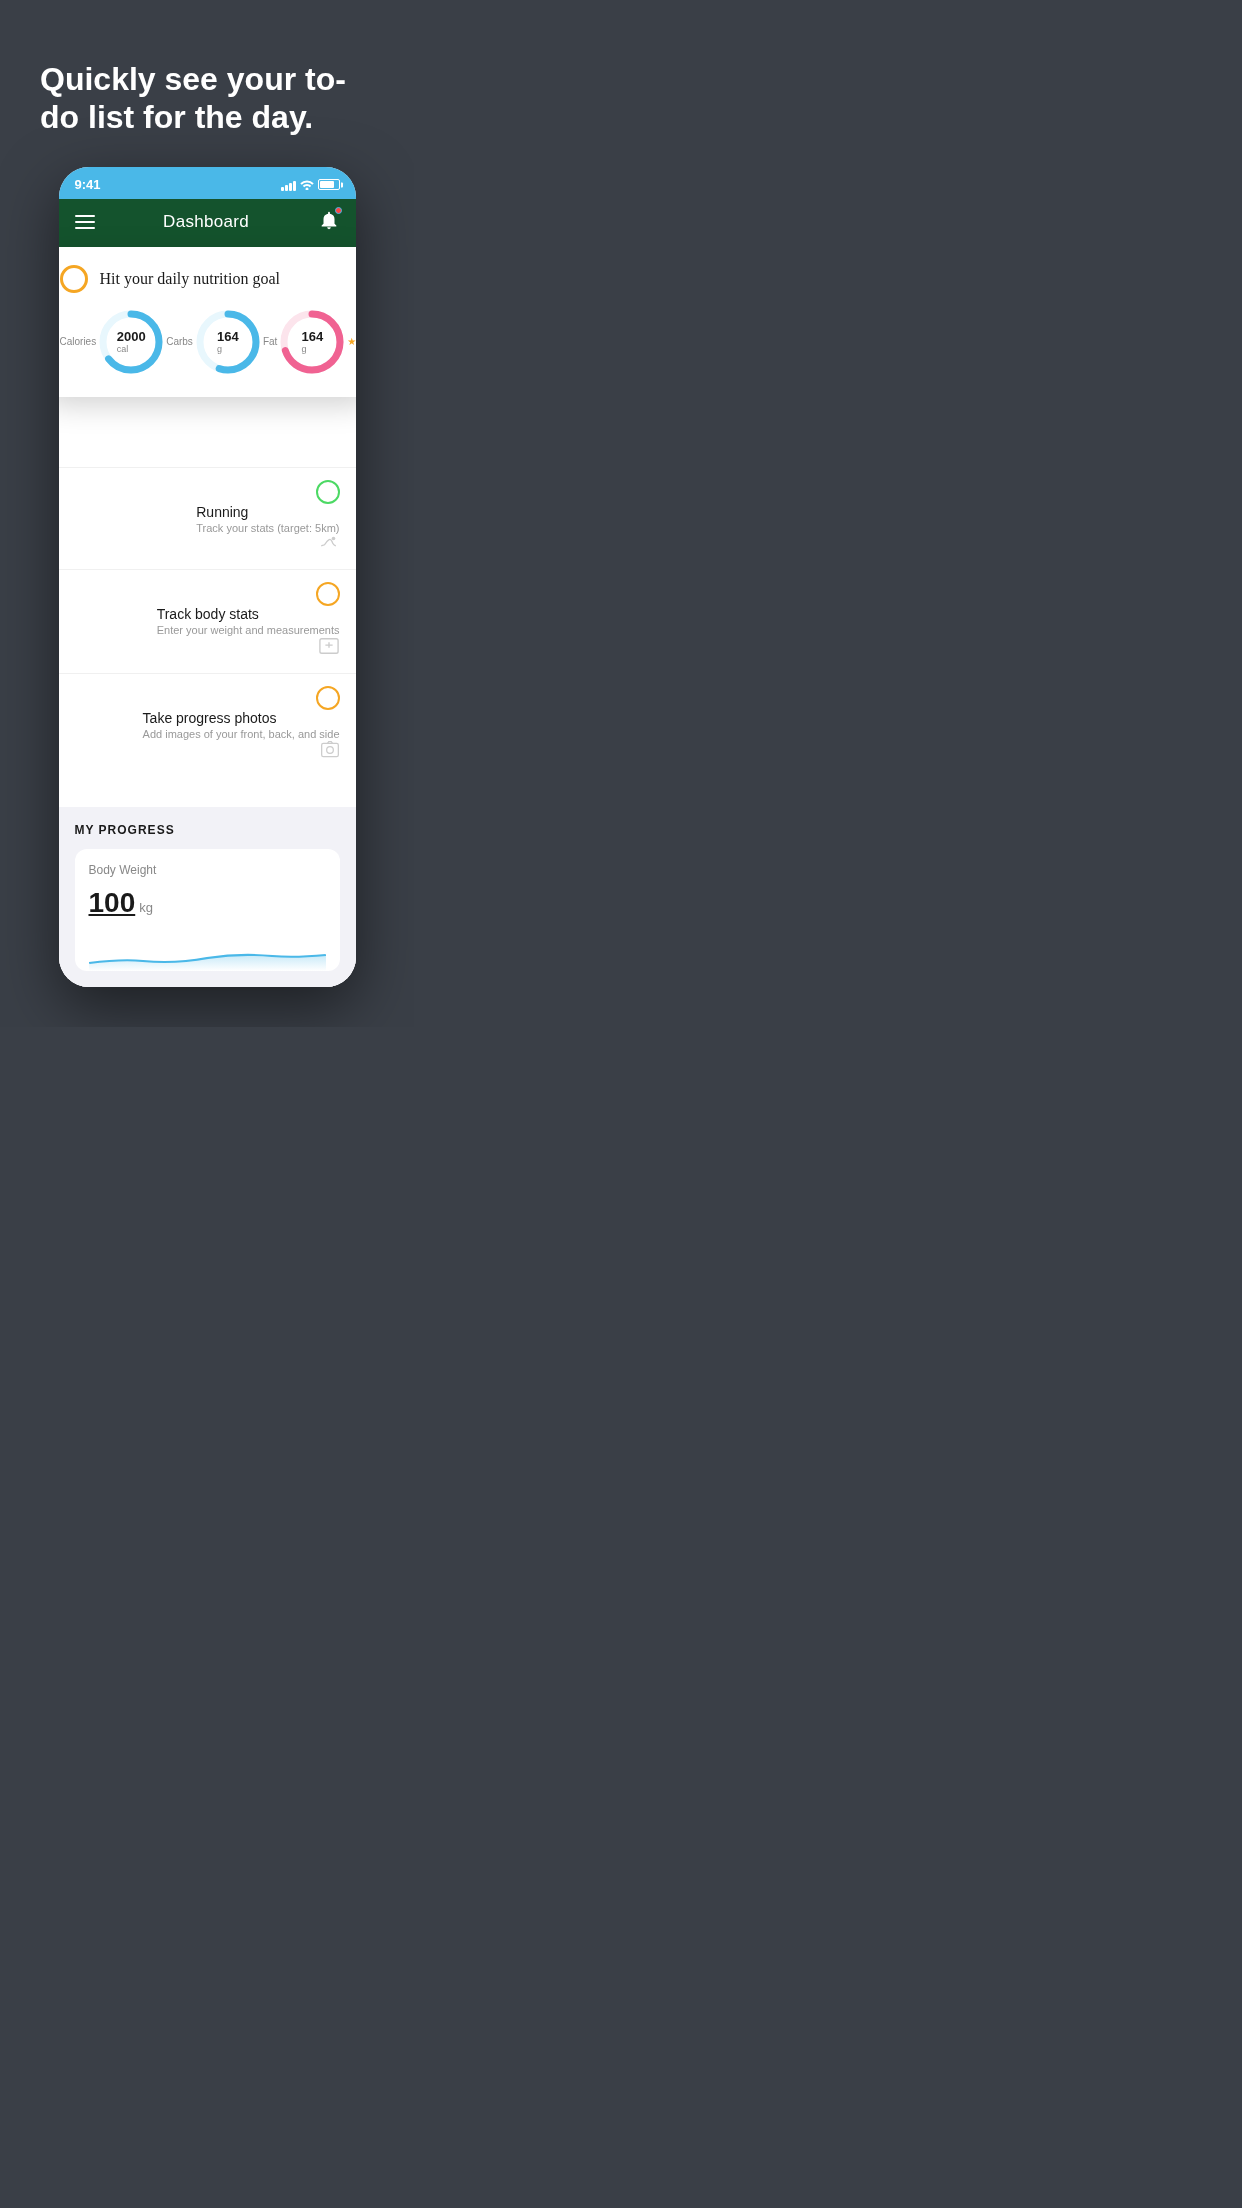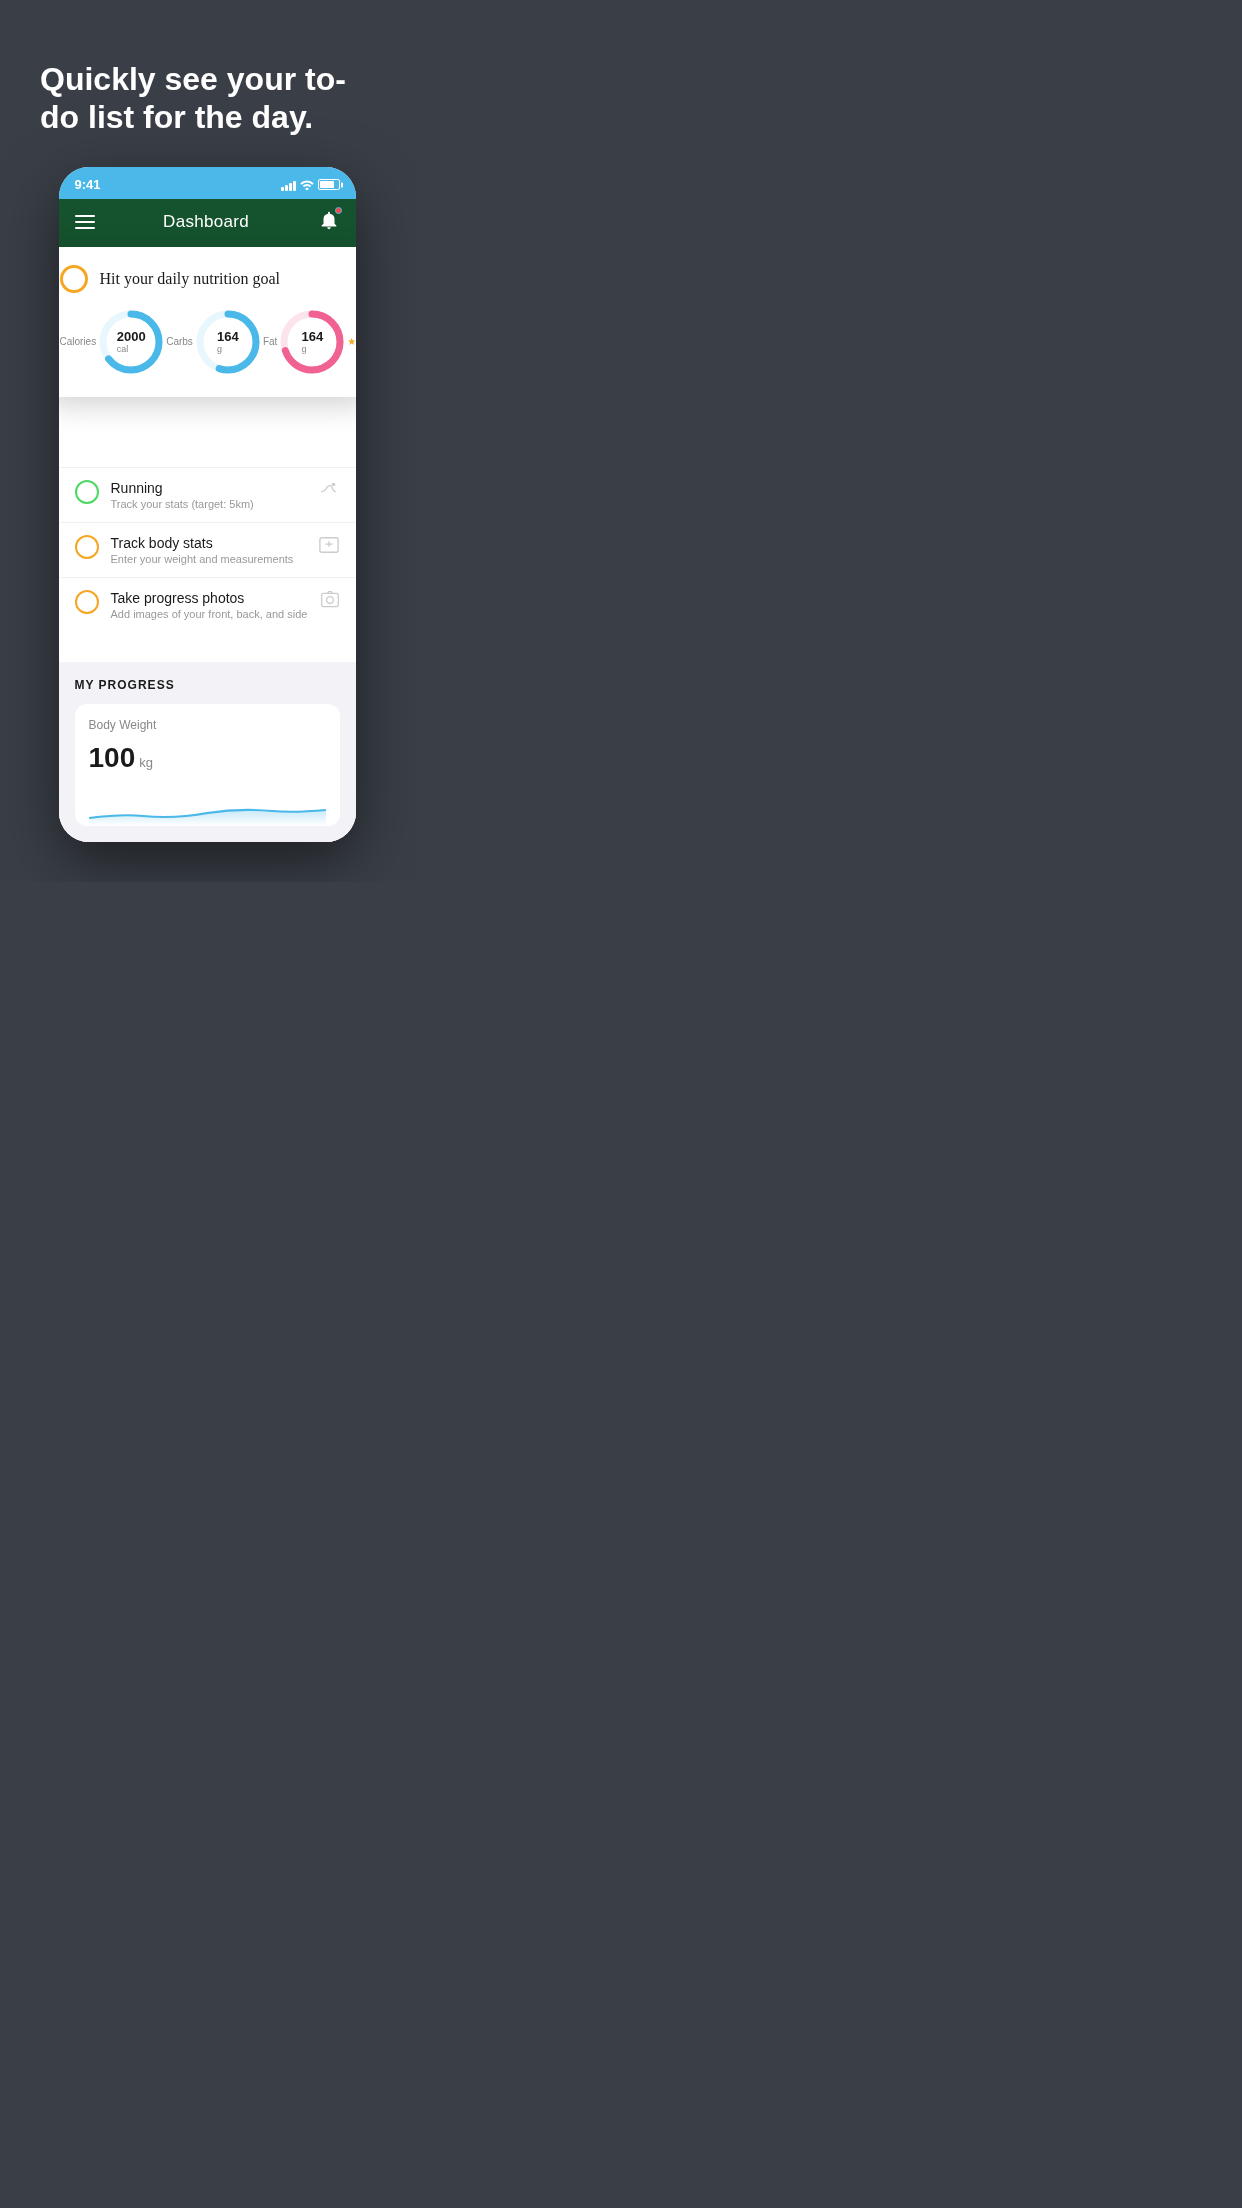--- a/index.html
+++ b/index.html
@@ -251,24 +251,24 @@
 
     
     .popup-spacer {
       height: 220px;
       position: relative;
     }
 
     
     .todo-item {
       display: flex;
-      align-items: flex-start;
+      align-items: flex-end;
       padding: 12px 16px;
       border-top: 1px solid #f0f0f0;
-      gap: 12px;
+      flex-direction: column;
     }
     .todo-circle {
       width: 24px;
       height: 24px;
       border-radius: 50%;
       border: 2.5px solid;
       flex-shrink: 0;
     }
     .todo-circle.green { border-color: #4cd964; }
     .todo-circle.yellow { border-color: #f5a623; }
@@ -322,20 +322,21 @@
     .progress-value-row {
       display: flex;
       align-items: baseline;
       gap: 4px;
       margin-bottom: 12px;
     }
     .progress-value {
       font-size: 28px;
       font-weight: 700;
       color: #1a1a1a;
+      text-decoration: underline;
     }
     .progress-unit {
       font-size: 13px;
       color: #888;
     }
     .mini-chart {
       height: 40px;
       display: flex;
       align-items: flex-end;
     }

